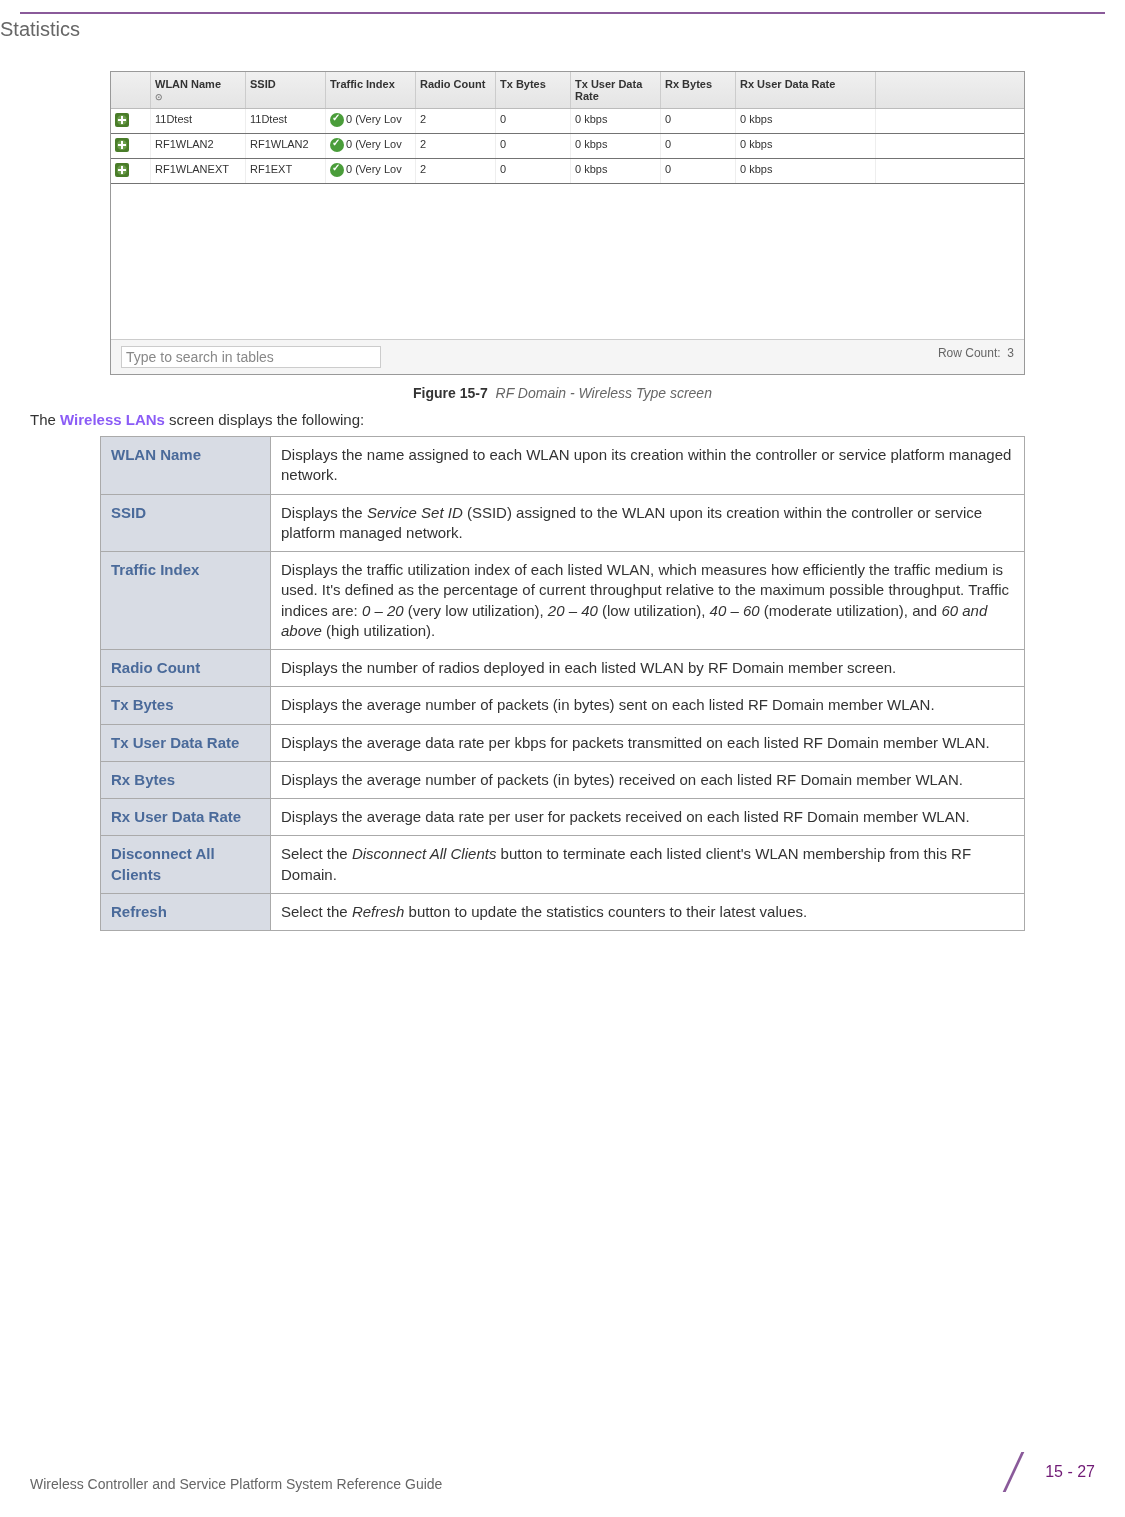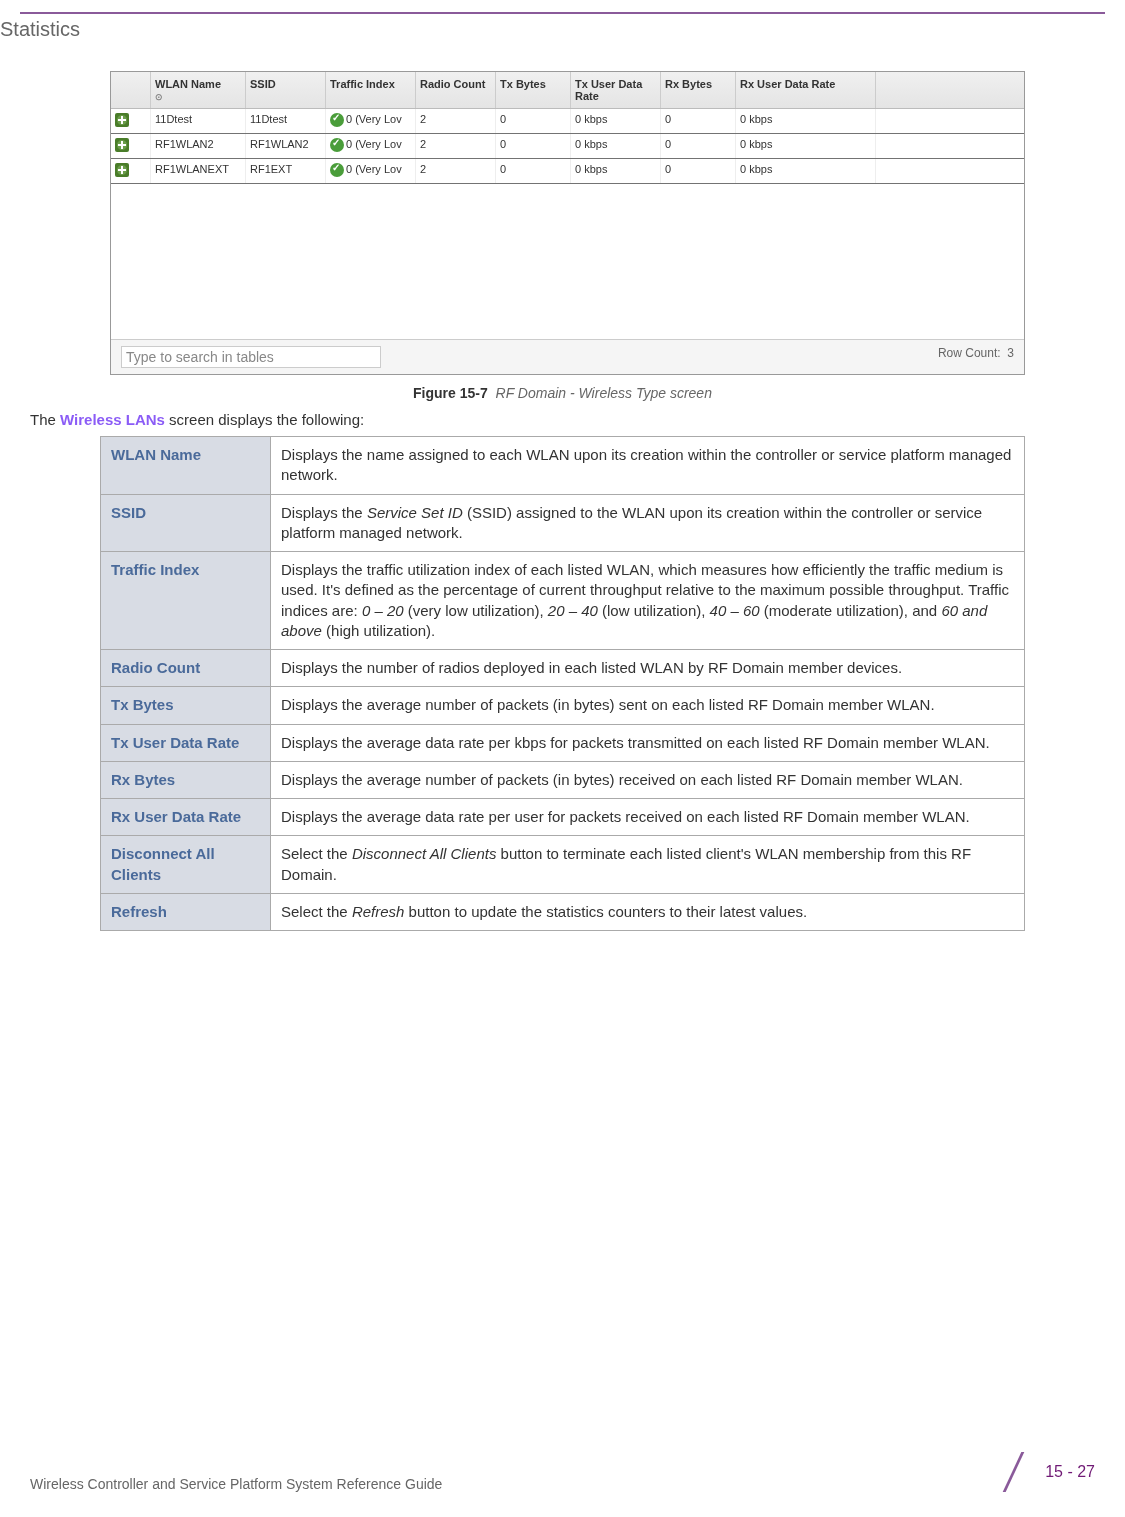--- a/index.html
+++ b/index.html
@@ -225,21 +225,21 @@
       <tr>
         <td class="term">SSID</td>
         <td>Displays the <i>Service Set ID</i> (SSID) assigned to the WLAN upon its creation within the controller or service platform managed network.</td>
       </tr>
       <tr>
         <td class="term">Traffic Index</td>
         <td>Displays the traffic utilization index of each listed WLAN, which measures how efficiently the traffic medium is used. It's defined as the percentage of current throughput relative to the maximum possible throughput. Traffic indices are: <i>0 – 20</i> (very low utilization), <i>20 – 40</i> (low utilization), <i>40 – 60</i> (moderate utilization), and <i>60 and above</i> (high utilization).</td>
       </tr>
       <tr>
         <td class="term">Radio Count</td>
-        <td>Displays the number of radios deployed in each listed WLAN by RF Domain member devices.</td>
+        <td>Displays the number of radios deployed in each listed WLAN by RF Domain member screen.</td>
       </tr>
       <tr>
         <td class="term">Tx Bytes</td>
         <td>Displays the average number of packets (in bytes) sent on each listed RF Domain member WLAN.</td>
       </tr>
       <tr>
         <td class="term">Tx User Data Rate</td>
         <td>Displays the average data rate per kbps for packets transmitted on each listed RF Domain member WLAN.</td>
       </tr>
       <tr>

